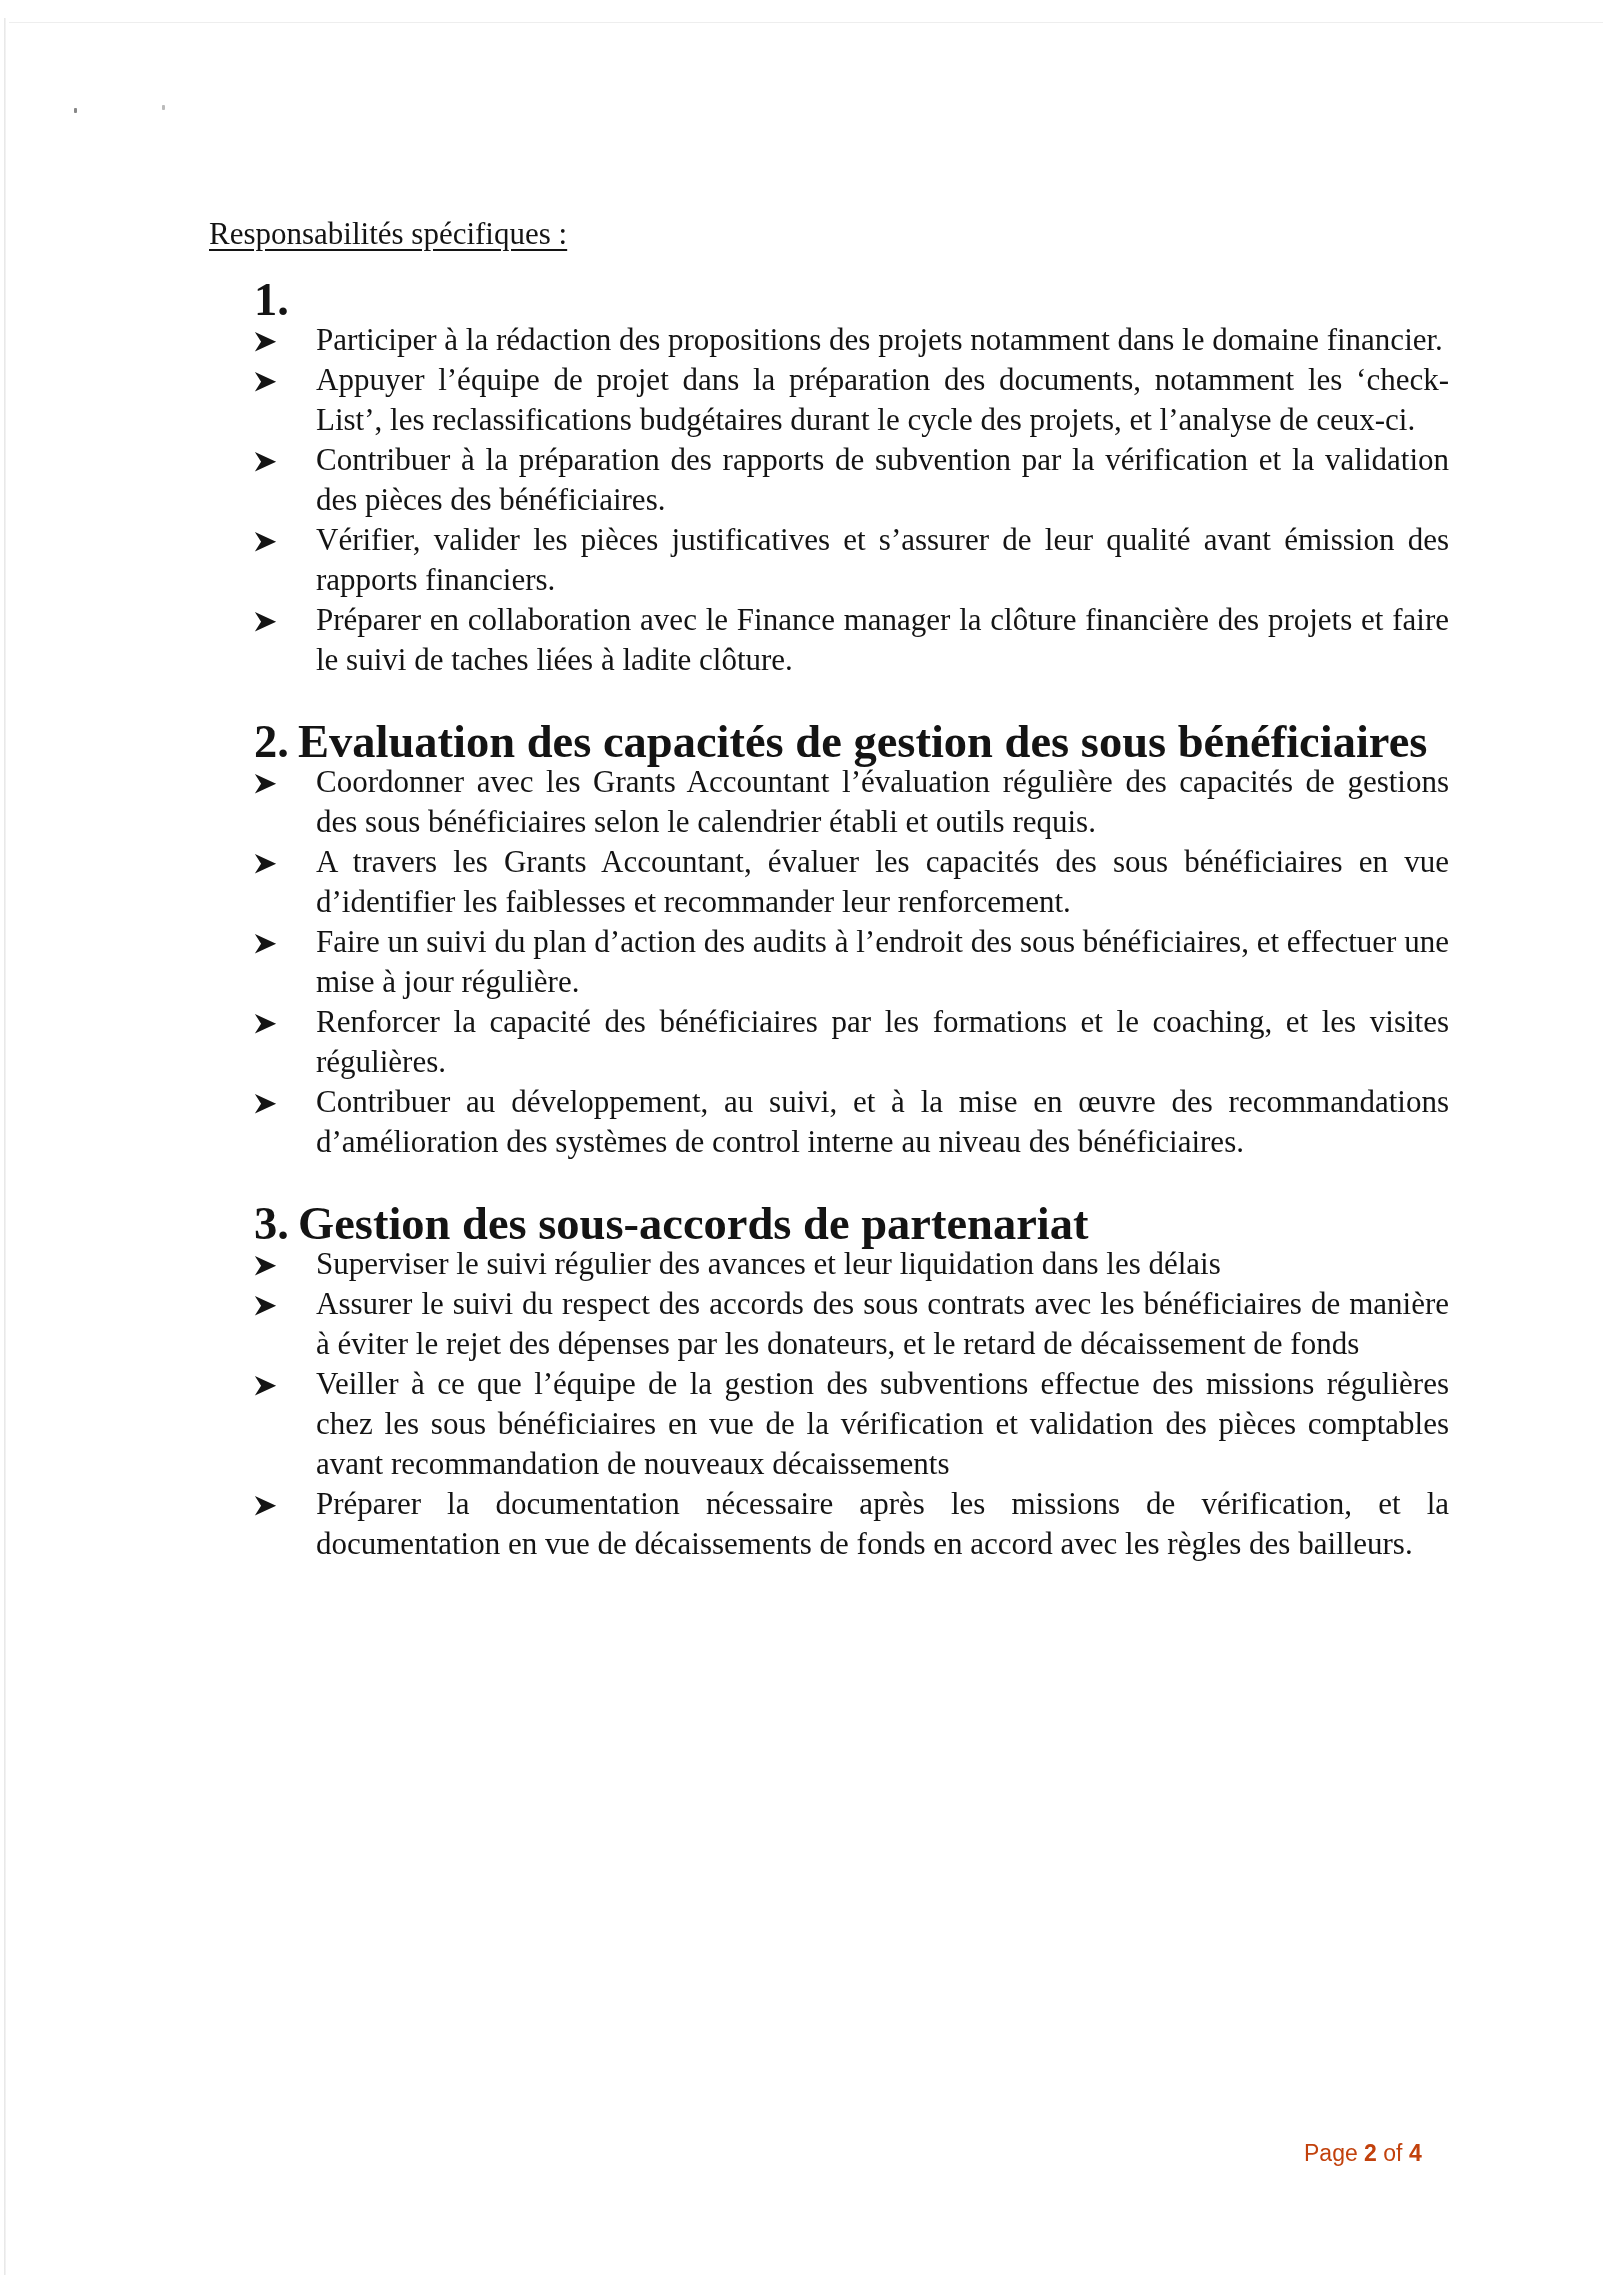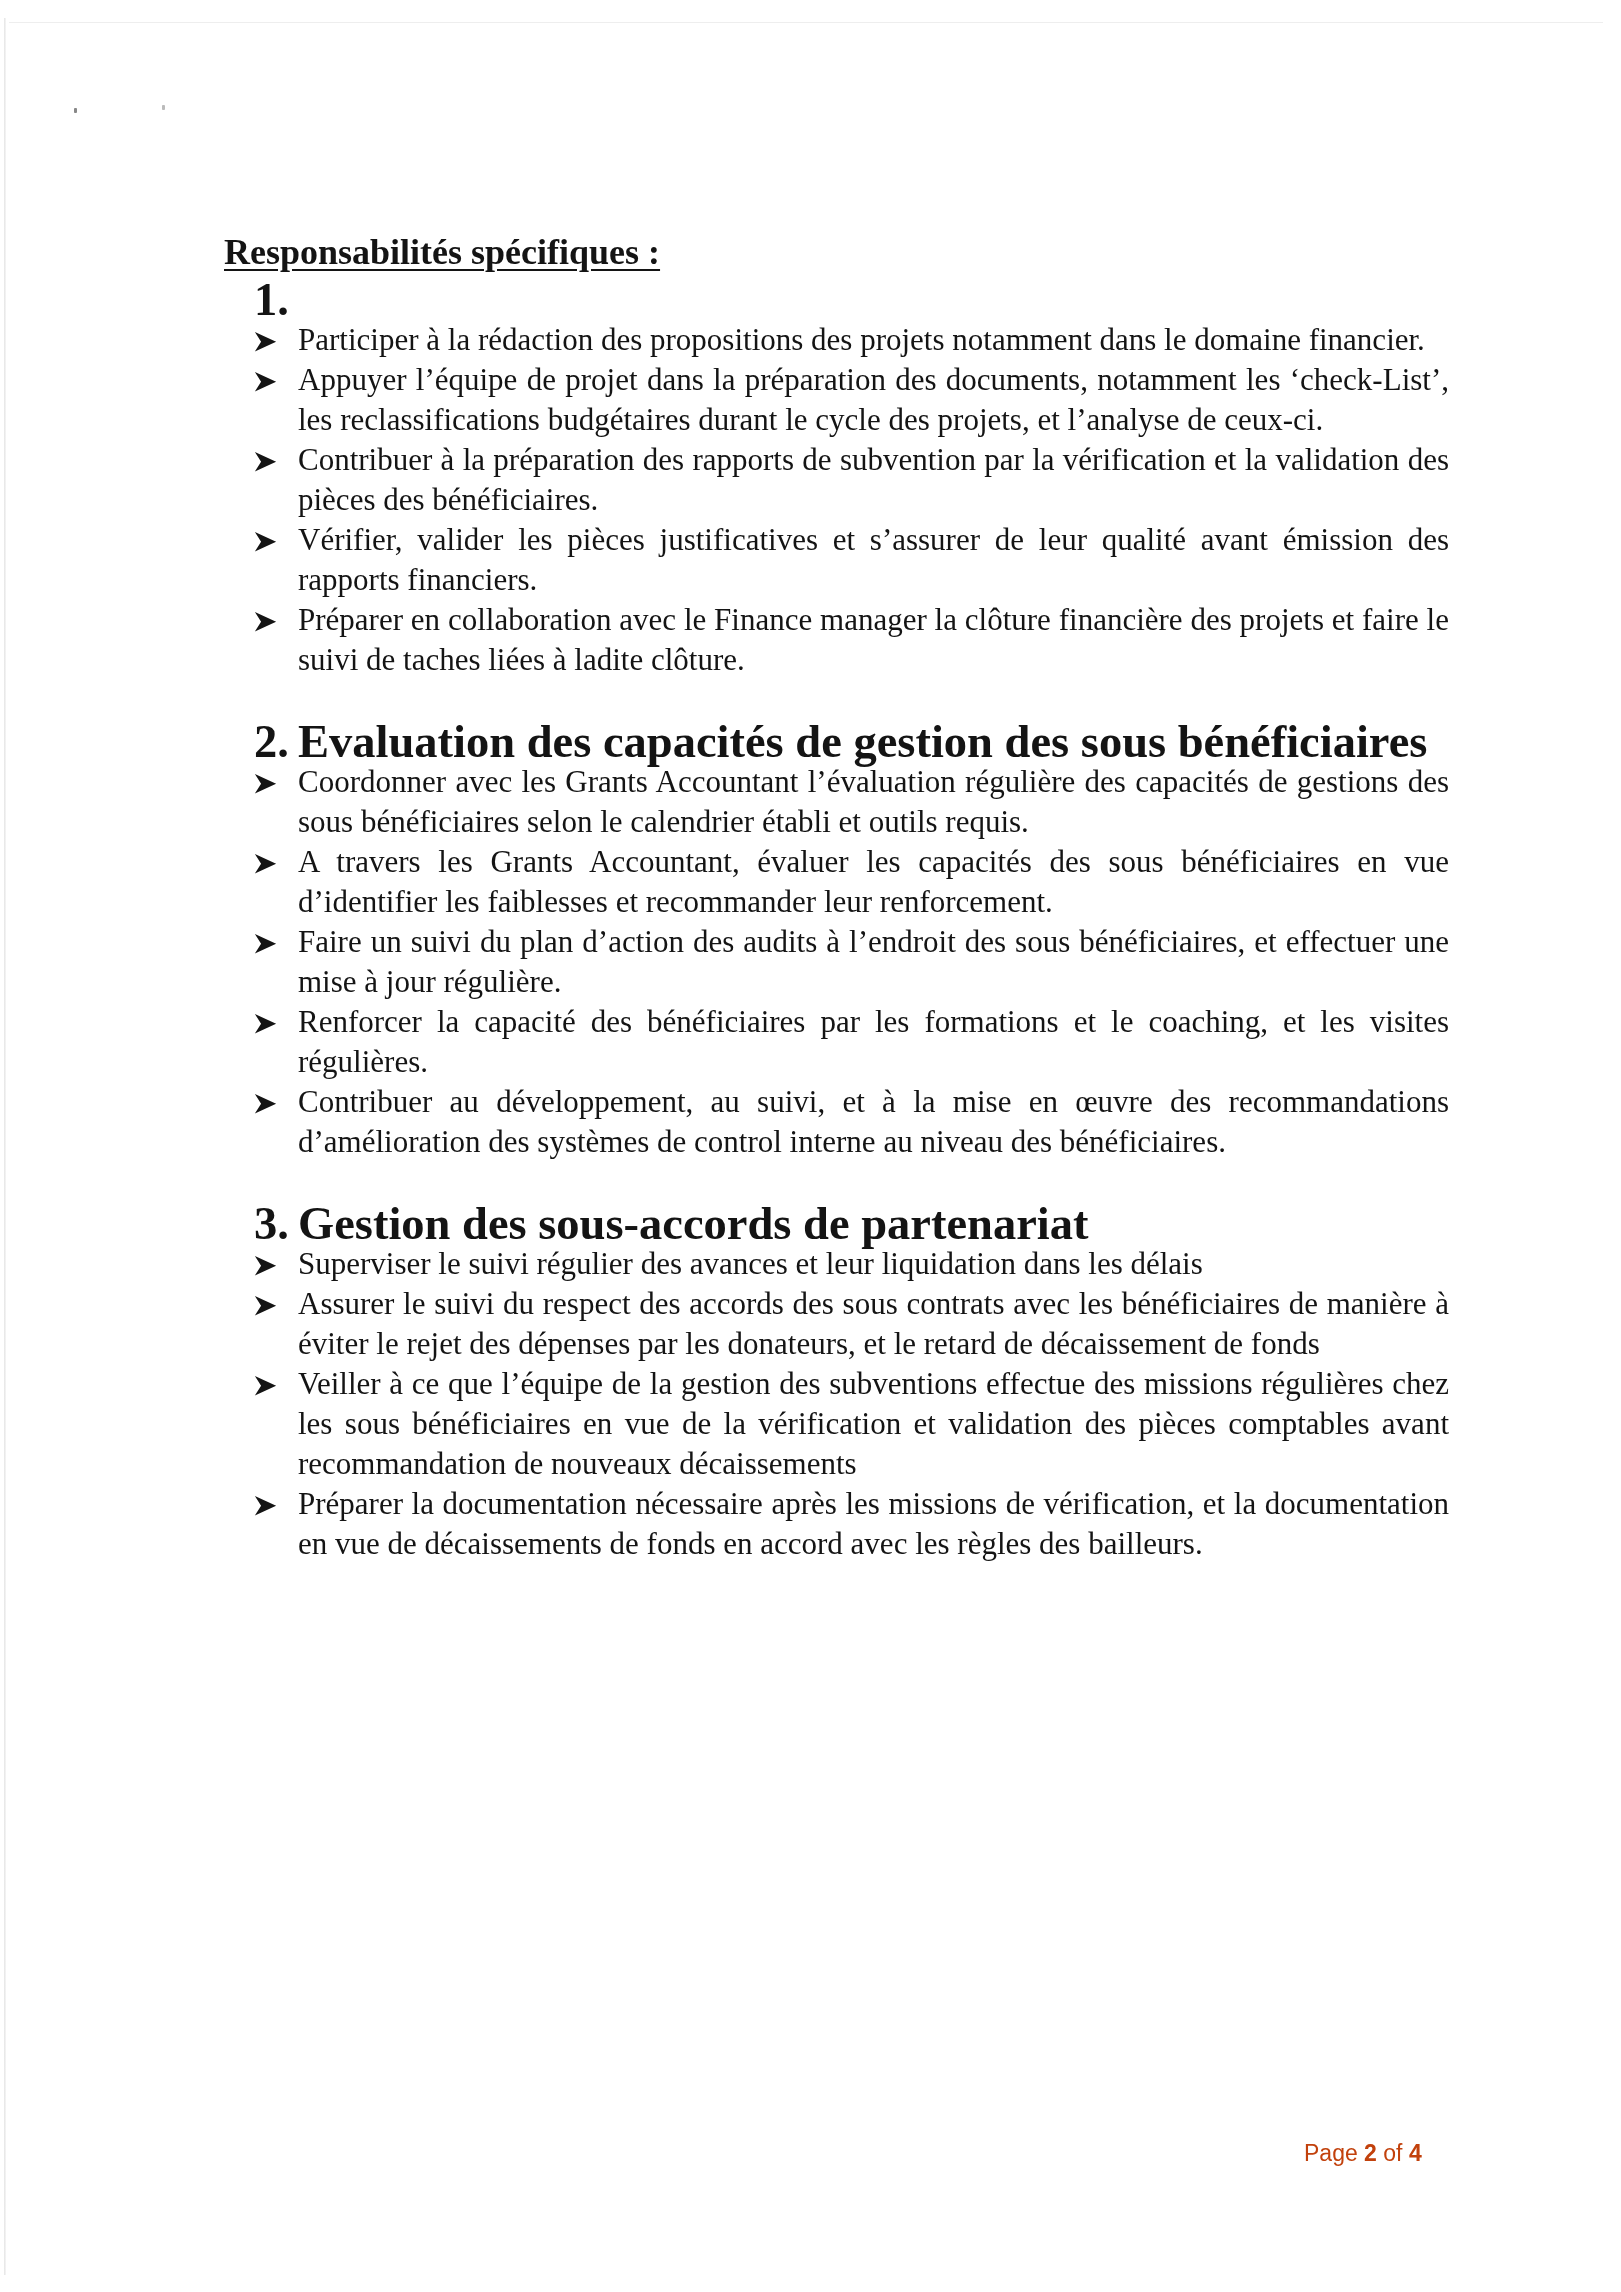--- a/index.html
+++ b/index.html
@@ -14,44 +14,44 @@
       position: absolute; left: 3.6px; top: 18px; width: 2.7px; height: 2257px;
       background: linear-gradient(to right, #e4e4e4, #f6f6f6);
     }
     .scan-top {
       position: absolute; left: 9px; top: 21.5px; width: 1594px; height: 1.8px;
       background: #eeeeee;
     }
     .speck { position: absolute; width: 2.7px; height: 4.5px; background: #888; border-radius: 0.9px; }
     .main-heading {
       position: absolute; left: 208px; top: 215px;
-      font-size: 36px; font-weight: bold; text-decoration: underline;
+      font-size: 31px; font-weight: normal; text-decoration: underline;
       text-underline-offset: 4.5px; text-decoration-thickness: 1.8px;
-      margin: 16px; white-space: nowrap;
+      margin: 1px; white-space: nowrap;
     }
     .content {
       position: absolute; left: 254px; top: 280px; width: 1195px;
       font-size: 31px; line-height: 40px;
     }
     .section { margin: 0; }
     .section + .section { margin-top: 42px; }
     .section-title {
       display: flex; font-weight: bold; margin: 0; line-height: 40px;
     }
     .section-title .num { width: 44px; flex: 0 0 44px; }
     .bullets { list-style: none; margin: 0; padding: 0; }
     .bullet {
       display: flex; align-items: flex-start; margin: 0;
     }
     .bullet .arrow {
       width: 44px; flex: 0 0 44px; height: 40px; position: relative;
     }
     .bullet .arrow svg { position: absolute; left: 0; top: 10.7px; }
     .bullet .text {
-      flex: 1 1 auto; text-align: justify; text-align-last: left;
+      flex: 1 1 auto; text-align: justify; text-align-last: left; margin-left: 18px;
     }
     .footer {
       position: absolute; left: 1304px; top: 2140px;
       font-family: "Liberation Sans", "DejaVu Sans", sans-serif;
       font-size: 23px; color: #c2410c; white-space: nowrap;
     }
     .footer b { font-weight: bold; }
   </style>
 </head>
 <body>

